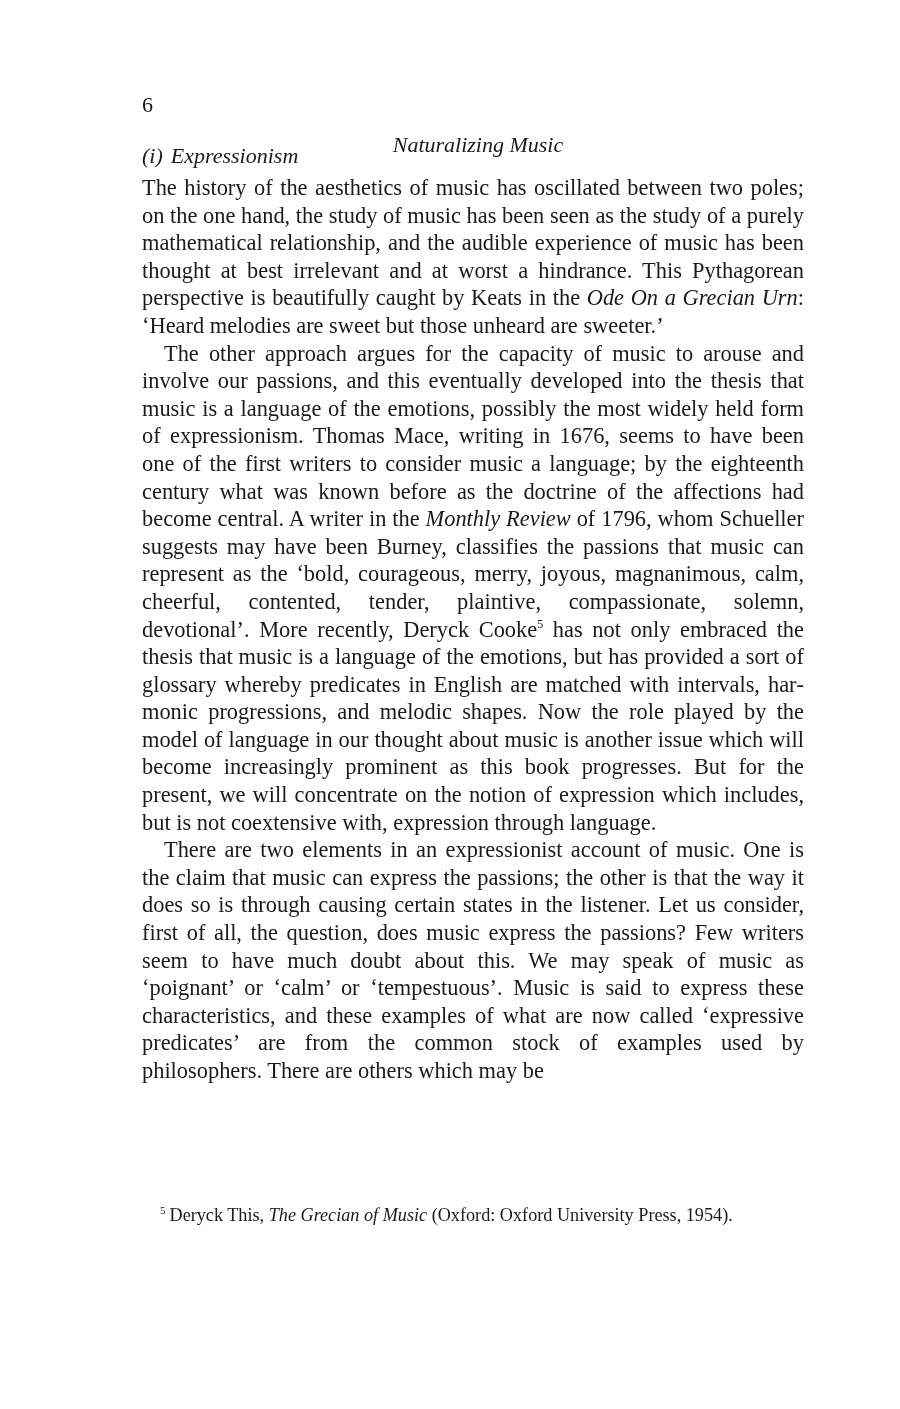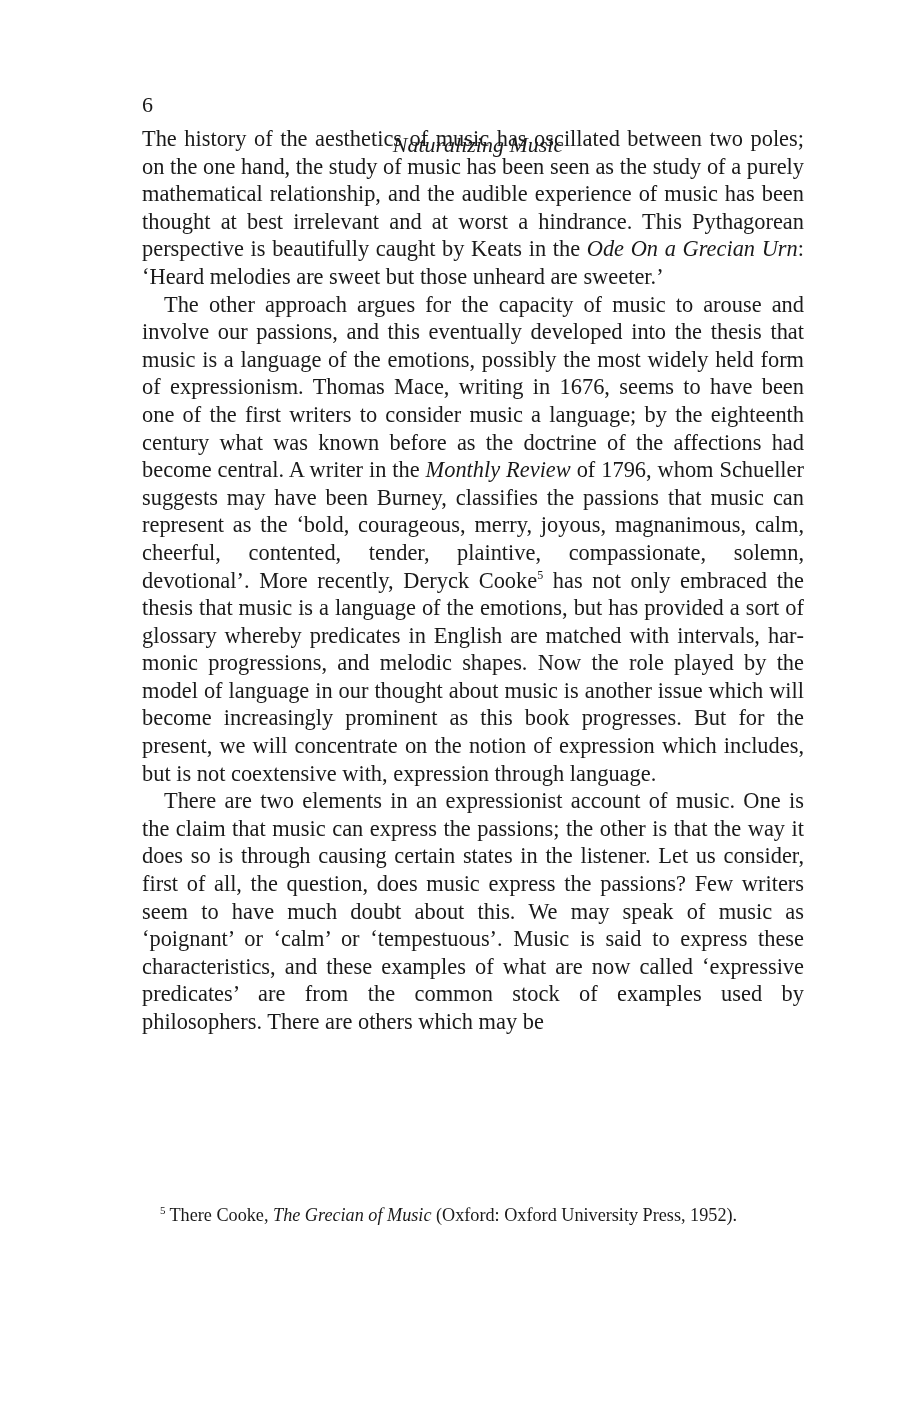--- a/index.html
+++ b/index.html
@@ -90,29 +90,32 @@
   </style>
 </head>
 <body>
 
 <div class="page">
   <div class="running-head">
     <span class="folio">6</span>
     <span class="title">Naturalizing Music</span>
   </div>
 
+  <div class="section-heading">
+    <span class="num">(i)</span><span>Expressionism</span>
+  </div>
 
   <div class="body-text">
     <p>
       <span>The history of the aesthetics of music has oscillated between two poles; on the one hand, the study of music has been seen as the study of a purely mathematical relationship, and the audible ex­perience of music has been thought at best irrelevant and at worst a hindrance. This Pythagorean perspective is beautifully caught by Keats in the </span><i>Ode On a Grecian Urn</i><span>: ‘Heard melodies are sweet but those unheard are sweeter.’</span>
     </p>
     <p class="indent">
       <span>The other approach argues for the capacity of music to arouse and involve our passions, and this eventually developed into the thesis that music is a language of the emotions, possibly the most widely held form of expressionism. Thomas Mace, writing in 1676, seems to have been one of the first writers to consider music a lan­guage; by the eighteenth century what was known before as the doctrine of the affections had become central. A writer in the </span><i>Monthly Review</i><span> of 1796, whom Schueller suggests may have been Burney, classifies the passions that music can represent as the ‘bold, courageous, merry, joyous, magnanimous, calm, cheerful, con­tented, tender, plaintive, compassionate, solemn, devotional’. More recently, Deryck Cooke</span><sup class="fnref">5</sup><span> has not only embraced the thesis that music is a language of the emotions, but has provided a sort of glos­sary whereby predicates in English are matched with intervals, har­monic progressions, and melodic shapes. Now the role played by the model of language in our thought about music is another issue which will become increasingly prominent as this book progresses. But for the present, we will concentrate on the notion of expres­sion which includes, but is not coextensive with, expression through language.</span>
     </p>
     <p class="indent">
       <span>There are two elements in an expressionist account of music. One is the claim that music can express the passions; the other is that the way it does so is through causing certain states in the lis­tener. Let us consider, first of all, the question, does music express the passions? Few writers seem to have much doubt about this. We may speak of music as ‘poignant’ or ‘calm’ or ‘tempestuous’. Music is said to express these characteristics, and these examples of what are now called ‘expressive predicates’ are from the common stock of examples used by philosophers. There are others which may be</span>
     </p>
   </div>
 </div>
 
 <div class="footnote">
-  <sup>5</sup><span>There Cooke, </span><i>The Grecian of Music</i><span> (Oxford: Oxford University Press, 1952).</span>
+  <sup>5</sup><span>Deryck This, </span><i>The Grecian of Music</i><span> (Oxford: Oxford University Press, 1954).</span>
 </div>
 
 </body></html>

